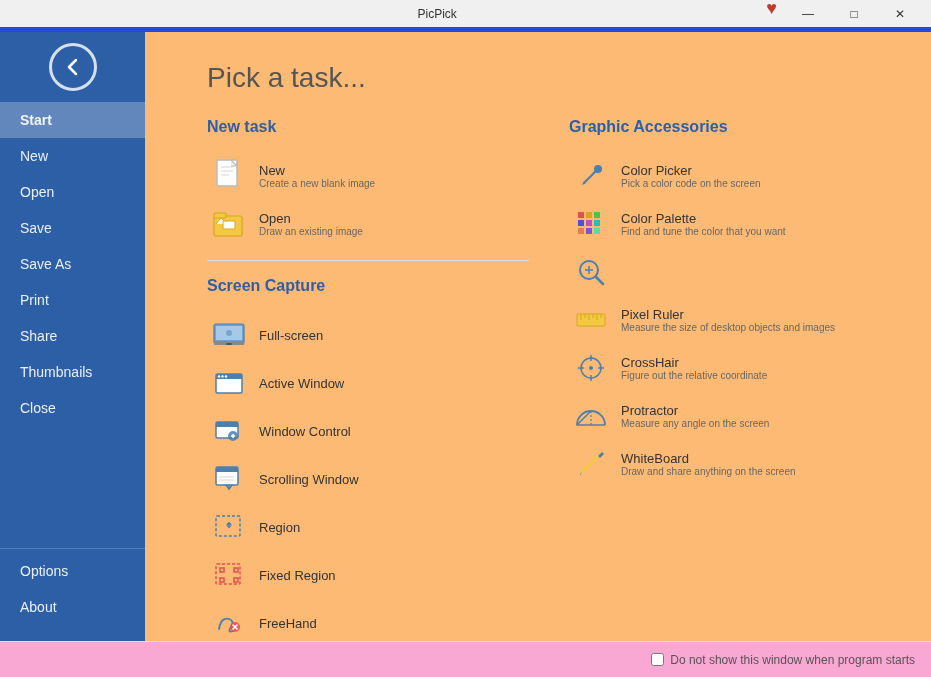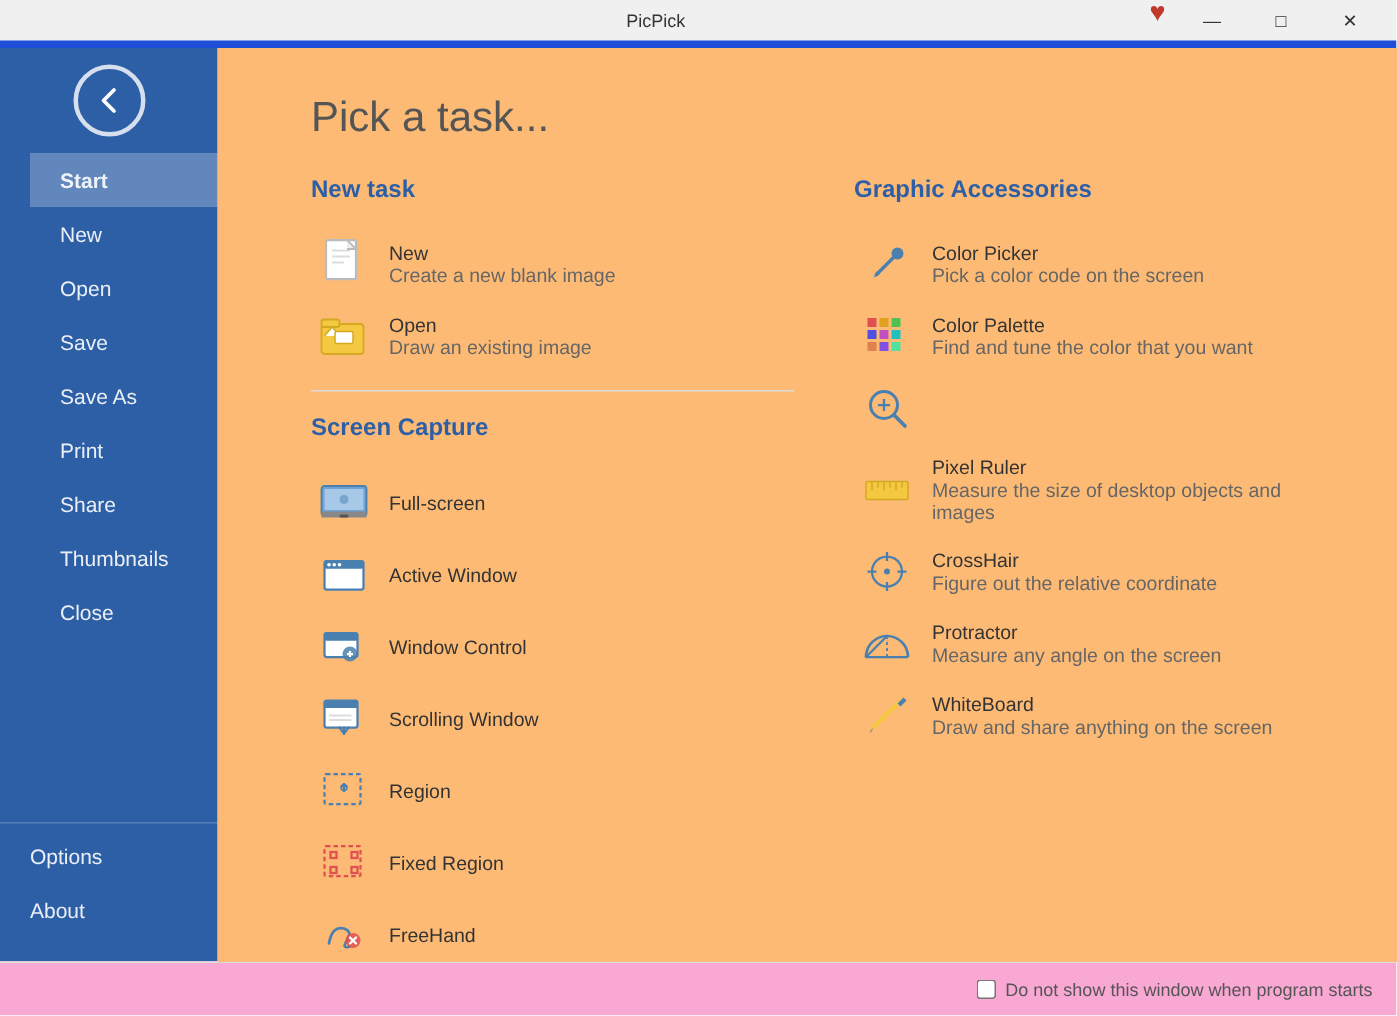--- a/index.html
+++ b/index.html
@@ -75,21 +75,20 @@
       align-items: center;
       justify-content: center;
       color: white;
       font-size: 22px;
       cursor: pointer;
     }
     .sidebar-nav {
       display: flex;
       flex-direction: column;
       flex: 1;
-      margin-left: 20px;
     }
     .sidebar-item {
       padding: 10px 20px;
       color: rgba(255,255,255,0.9);
       font-size: 14px;
       cursor: pointer;
       transition: background 0.15s;
     }
     .sidebar-item.active { background: rgba(255,255,255,0.25); font-weight: 600; }
     .sidebar-divider {
@@ -145,21 +144,21 @@
       justify-content: center;
       flex-shrink: 0;
     }
     .task-text {}
     .task-name {
       font-size: 13px;
       color: #333;
       font-weight: 500;
     }
     .task-desc {
-      font-size: 13px;
+      font-size: 10px;
       color: #666;
     }
 
     .section-divider {
       border: none;
       border-top: 1px solid #ddd;
       margin: 12px 0 16px 0;
     }
 
     

